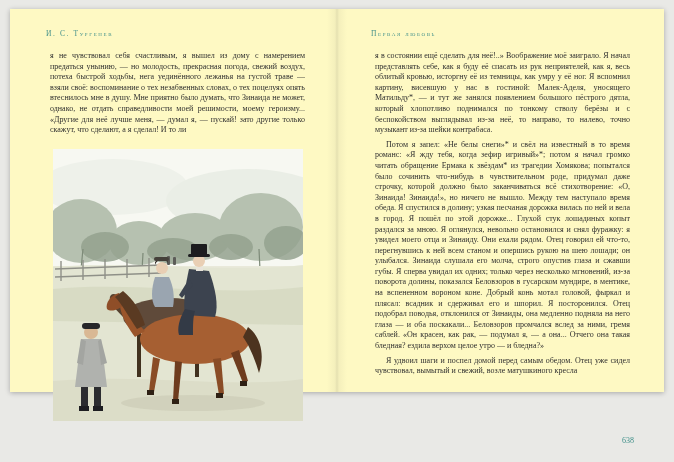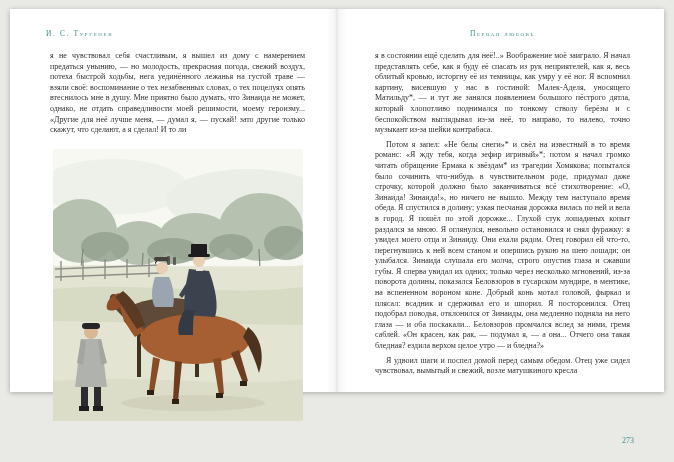--- a/index.html
+++ b/index.html
@@ -5,40 +5,40 @@
   html, body {
     margin: 0; padding: 0;
     width: 674px; height: 462px;
     background: #e9e9e6;
     overflow: hidden;
     font-family: "Liberation Serif", "DejaVu Serif", serif;
   }
   .stage {
     position: absolute; left: 10px; top: 9px;
     width: 654px; height: 383px;
-    background: #ffffff;
+    background: #fef9c3;
     box-shadow: 0 1px 5px rgba(0,0,0,0.28);
     display: flex;
   }
   .page {
     position: relative;
     width: 327px; height: 444px;
     box-sizing: border-box;
   }
   .page.left  { padding: 20px 28px 14px 36px; }
   .page.right { padding: 20px 30px 14px 34px; }
   .running-head {
     font-variant: small-caps;
     font-size: 7.5px;
     letter-spacing: 1.6px;
     color: #41908a;
     margin-bottom: 13px;
     white-space: nowrap;
   }
-  .running-head.right-align { text-align: center; }
+  .running-head.right-align { text-align: left; }
   .text-block {
     font-size: 8px;
     line-height: 10.6px;
     color: #2e2e2e;
     text-align: justify;
     hyphens: auto;
     -webkit-hyphens: auto;
   }
   .para { margin: 4px; }
   .para.indent { text-indent: 11px; }
@@ -174,17 +174,17 @@
     </div>
   </div>
 
   <div class="page right">
     <div class="running-head right-align">Первая любовь</div>
     <div class="text-block">
       <p class="para">я в состоянии ещё сделать для неё!..» Воображение моё заиграло. Я начал представлять себе, как я буду её спасать из рук неприятелей, как я, весь облитый кровью, исторгну её из темницы, как умру у её ног. Я вспомнил картину, висевшую у нас в гостиной: Малек-Аделя, уносящего Матильду*, — и тут же занялся появлением большого пёстрого дятла, который хлопотливо поднимался по тонкому стволу берёзы и с беспокойством выглядывал из-за неё, то направо, то налево, точно музыкант из-за шейки контрабаса.</p>
       <p class="para indent">Потом я запел: «Не белы снеги»* и свёл на известный в то время романс: «Я жду тебя, когда зефир игривый»*; потом я начал громко читать обращение Ермака к звёздам* из трагедии Хомякова; попытался было сочинить что-нибудь в чувствительном роде, придумал даже строчку, которой должно было заканчиваться всё стихотворение: «О, Зинаида! Зинаида!», но ничего не вышло. Между тем наступало время обеда. Я спустился в долину; узкая песчаная дорожка вилась по ней и вела в город. Я пошёл по этой дорожке... Глухой стук лошадиных копыт раздался за мною. Я оглянулся, невольно остановился и снял фуражку: я увидел моего отца и Зинаиду. Они ехали рядом. Отец говорил ей что-то, перегнувшись к ней всем станом и опершись рукою на шею лошади; он улыбался. Зинаида слушала его молча, строго опустив глаза и сжавши губы. Я сперва увидал их одних; только через несколько мгновений, из-за поворота долины, показался Беловзоров в гусарском мундире, в ментике, на вспененном вороном коне. Добрый конь мотал головой, фыркал и плясал: всадник и сдерживал его и шпорил. Я посторонился. Отец подобрал поводья, отклонился от Зинаиды, она медленно подняла на него глаза — и оба поскакали... Беловзоров промчался вслед за ними, гремя саблей. «Он красен, как рак, — подумал я, — а она... Отчего она такая бледная? ездила верхом целое утро — и бледна?»</p>
       <p class="para indent">Я удвоил шаги и поспел домой перед самым обедом. Отец уже сидел чувствовал, вымытый и свежий, возле матушкиного кресла</p>
     </div>
-    <div class="page-number">273</div>
+    <div class="page-number">638</div>
   </div>
 
   <div class="gutter"></div>
 </div>
 
 </body></html>

